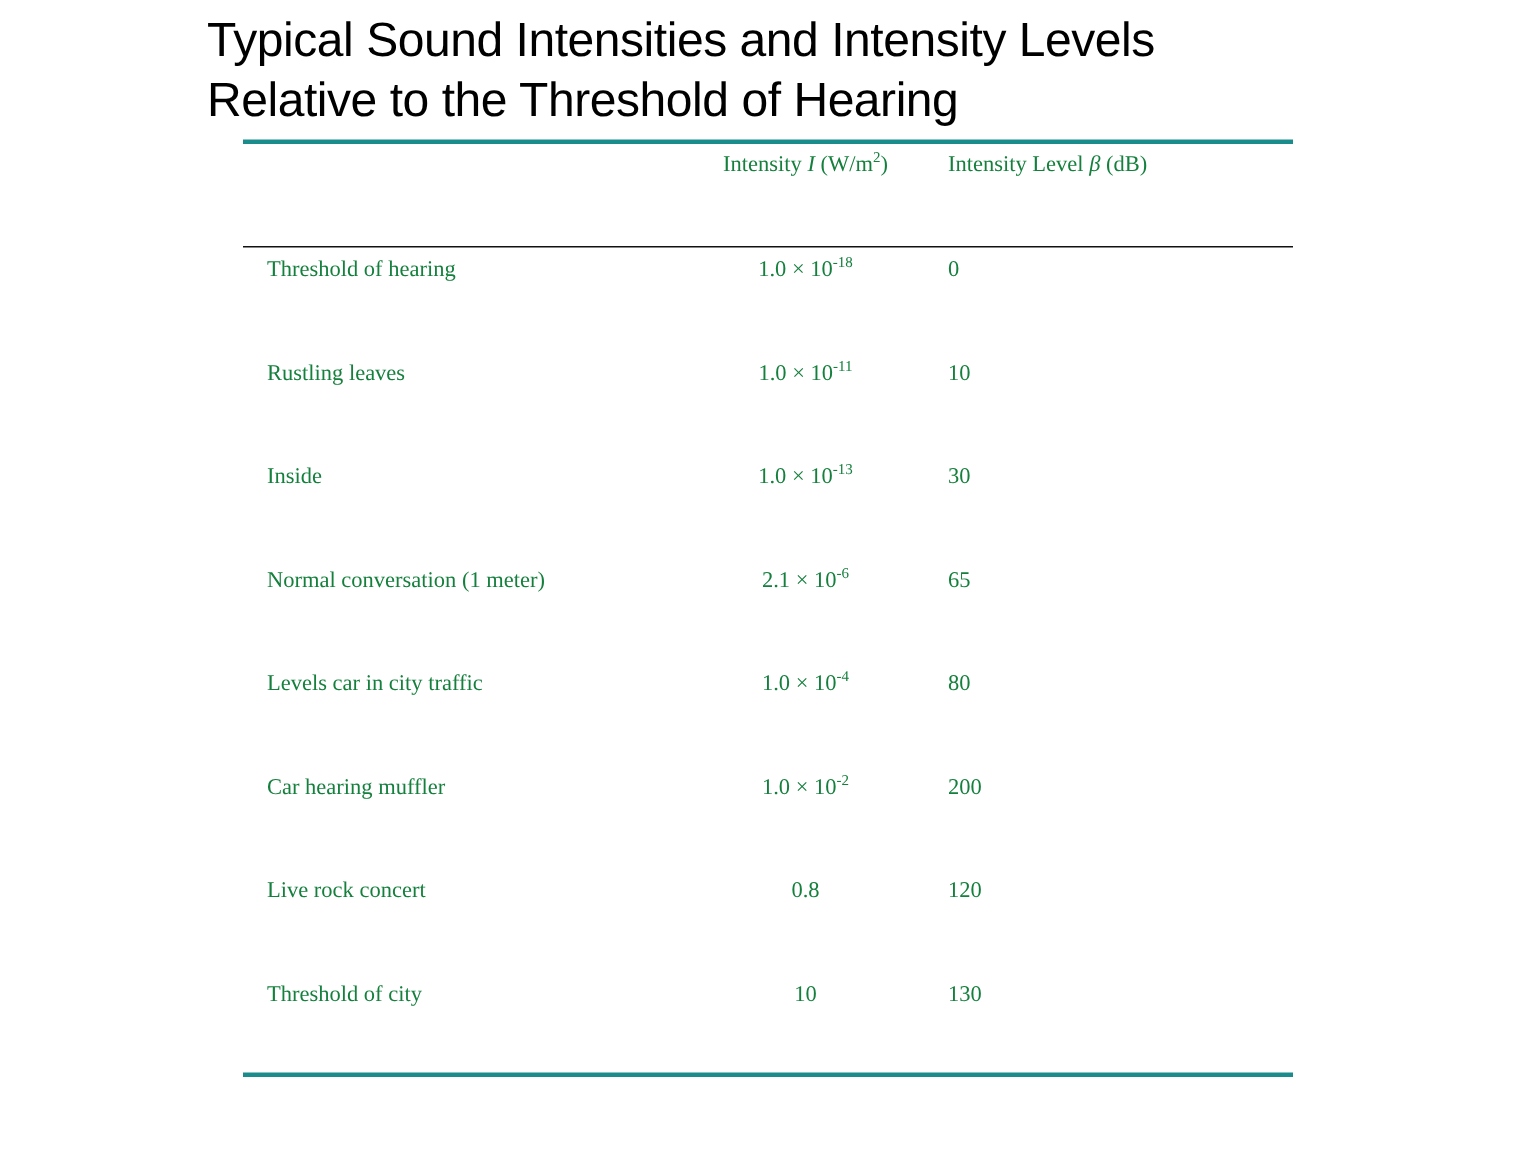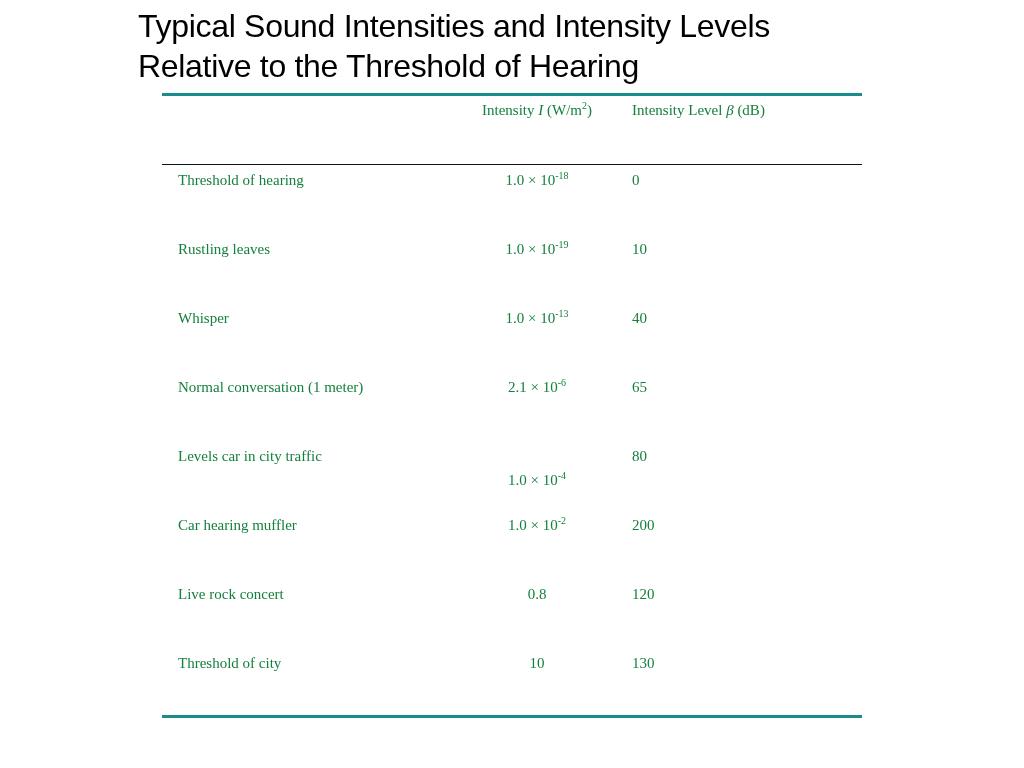--- a/index.html
+++ b/index.html
@@ -37,30 +37,30 @@
 <div class="cell c2 hdr"><span>Intensity </span><i>I</i><span> (W/m</span><sup>2</sup><span>)</span></div>
 <div class="cell c3 hdr"><span>Intensity Level </span><i>β</i><span> (dB)</span></div>
 
 <div class="rule-black"></div>
 
 <div id="rows">
     <div class="cell c1" style="top:172px">Threshold of hearing</div>
     <div class="cell c2" style="top:172px"><span>1.0 × 10</span><sup>-18</sup></div>
     <div class="cell c3" style="top:172px">0</div>
     <div class="cell c1" style="top:241px">Rustling leaves</div>
-    <div class="cell c2" style="top:241px"><span>1.0 × 10</span><sup>-19</sup></div>
+    <div class="cell c2" style="top:241px"><span>1.0 × 10</span><sup>-11</sup></div>
     <div class="cell c3" style="top:241px">10</div>
-    <div class="cell c1" style="top:310px">Whisper</div>
+    <div class="cell c1" style="top:310px">Inside</div>
     <div class="cell c2" style="top:310px"><span>1.0 × 10</span><sup>-13</sup></div>
-    <div class="cell c3" style="top:310px">40</div>
+    <div class="cell c3" style="top:310px">30</div>
     <div class="cell c1" style="top:379px">Normal conversation (1 meter)</div>
     <div class="cell c2" style="top:379px"><span>2.1 × 10</span><sup>-6</sup></div>
     <div class="cell c3" style="top:379px">65</div>
     <div class="cell c1" style="top:448px">Levels car in city traffic</div>
-    <div class="cell c2" style="top:472px"><span>1.0 × 10</span><sup>-4</sup></div>
+    <div class="cell c2" style="top:448px"><span>1.0 × 10</span><sup>-4</sup></div>
     <div class="cell c3" style="top:448px">80</div>
     <div class="cell c1" style="top:517px">Car hearing muffler</div>
     <div class="cell c2" style="top:517px"><span>1.0 × 10</span><sup>-2</sup></div>
     <div class="cell c3" style="top:517px">200</div>
     <div class="cell c1" style="top:586px">Live rock concert</div>
     <div class="cell c2" style="top:586px"><span>0.8</span><sup></sup></div>
     <div class="cell c3" style="top:586px">120</div>
     <div class="cell c1" style="top:655px">Threshold of city</div>
     <div class="cell c2" style="top:655px"><span>10</span><sup></sup></div>
     <div class="cell c3" style="top:655px">130</div>

